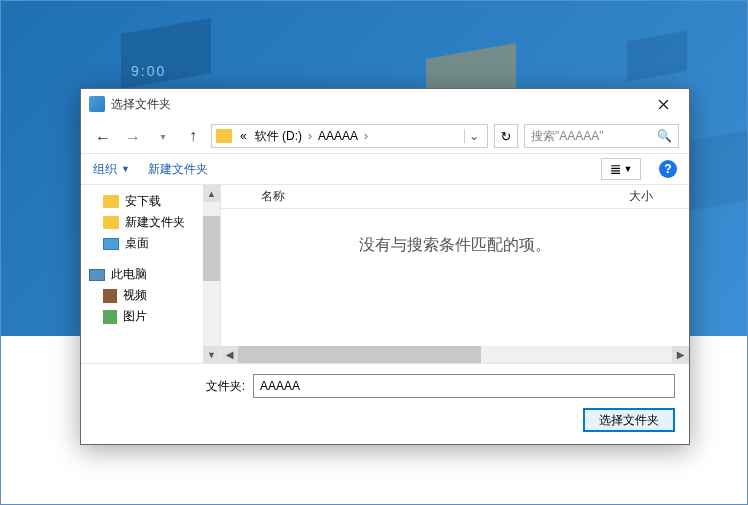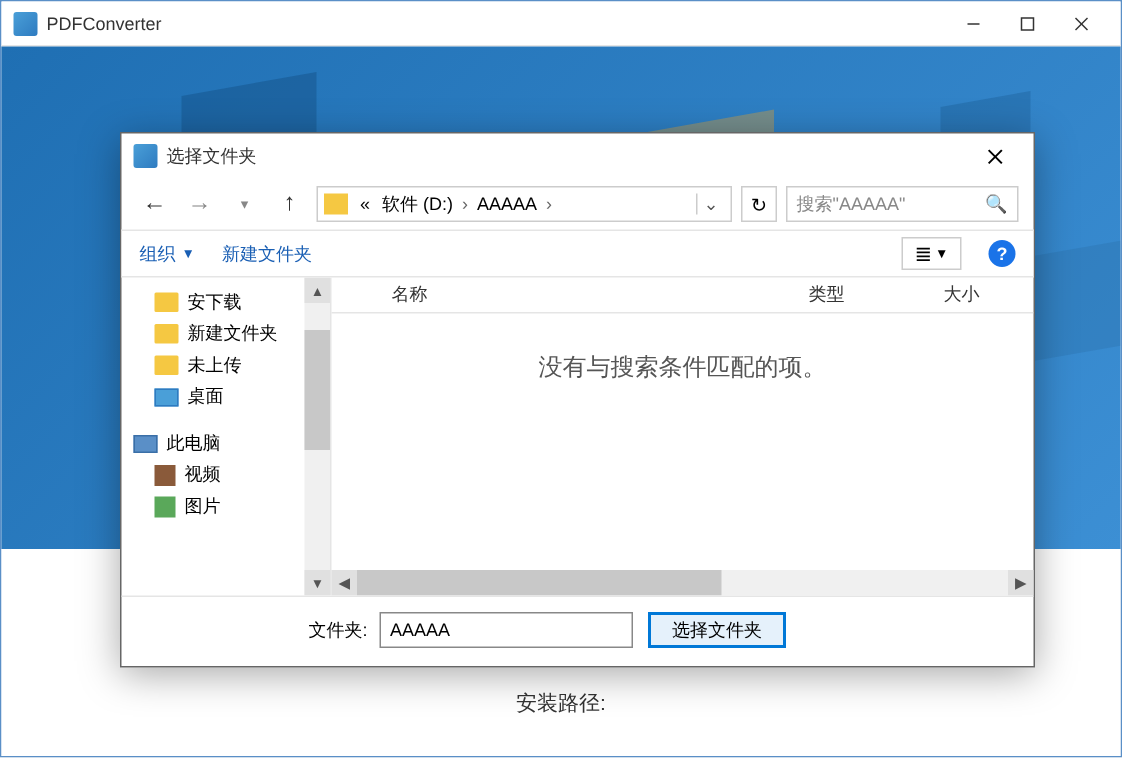--- a/index.html
+++ b/index.html
@@ -77,60 +77,40 @@
 .list-header .col { padding: 0 10px; }
 .list-header .col.name { flex: 1; padding-left: 40px; }
 .list-header .col.type { width: 90px; }
 .list-header .col.size { width: 70px; }
 .list-empty { flex: 1; display: flex; align-items: flex-start; justify-content: center; padding-top: 26px; font-size: 16px; color: #555; }
 .list-hscroll { height: 17px; background: #f0f0f0; display: flex; align-items: center; }
 .list-hscroll .hs-btn { width: 17px; height: 17px; background: #e0e0e0; display: flex; align-items: center; justify-content: center; font-size: 10px; color: #555; }
 .list-hscroll .hs-track { flex: 1; height: 17px; background: #f0f0f0; position: relative; }
 .list-hscroll .hs-thumb { position: absolute; left: 0; width: 56%; height: 100%; background: #c8c8c8; }
 
-.dlg-footer { padding: 10px 14px 12px; display: flex; gap: 10px; border-top: 1px solid #e5e5e5; }
+.dlg-footer { padding: 10px 14px 12px; display: flex; flex-direction: column; gap: 10px; border-top: 1px solid #e5e5e5; }
 .folder-row { display: flex; align-items: center; gap: 8px; }
 .folder-label { font-size: 12px; width: 150px; text-align: right; }
 .folder-input { flex: 1; height: 24px; border: 1px solid #888; padding: 0 6px; font-size: 12px; }
 .btn-row { display: flex; justify-content: flex-end; gap: 10px; }
 .dlg-btn { width: 92px; height: 24px; border: 1px solid #aaa; background: #e8e8e8; font-size: 12px; display: flex; align-items: center; justify-content: center; }
 .dlg-btn.primary { border: 2px solid #0078d7; background: #e5f1fb; }
 
 
 .tree-vscroll { width: 17px; background: #f0f0f0; display: flex; flex-direction: column; }
 .tree-vscroll .vs-btn { height: 17px; background: #e0e0e0; display: flex; align-items: center; justify-content: center; font-size: 9px; color: #555; }
 .tree-vscroll .vs-track { flex: 1; position: relative; }
 .tree-vscroll .vs-thumb { position: absolute; top: 10%; width: 100%; height: 45%; background: #c8c8c8; }
 .tree-wrap { display: flex; width: 140px; }
 .tree-pane { width: 123px; border-right: none; }
 </style>
 </head>
 <body>
 
 <div class="main-window">
-  <div class="main-titlebar">
-    <div class="app-icon"></div>
-    <div class="title">PDFConverter</div>
-    <div class="win-btn">
-        <svg viewBox="0 0 10 10">
-          <line x1="1" y1="5" x2="9" y2="5" stroke="#333" stroke-width="1"></line>
-        </svg>
-      </div>
-    <div class="win-btn">
-        <svg viewBox="0 0 10 10">
-          <rect x="1" y="1" width="8" height="8" fill="none" stroke="#333" stroke-width="1"></rect>
-        </svg>
-      </div>
-    <div class="win-btn">
-        <svg viewBox="0 0 10 10">
-          <line x1="1" y1="1" x2="9" y2="9" stroke="#333" stroke-width="1"></line>
-          <line x1="9" y1="1" x2="1" y2="9" stroke="#333" stroke-width="1"></line>
-        </svg>
-      </div>
-  </div>
   <div class="main-body">
     <div class="deco d1"></div>
     <div class="deco d2"></div>
     <div class="deco d3"></div>
     <div class="deco d4"></div>
     <div class="clock-text">9:00</div>
   </div>
   <div class="main-bottom">
     <div class="install-row" style="width:100%;">
       <span class="install-label">安装路径:</span>
@@ -197,24 +177,20 @@
       <div class="tree-pane">
         <div class="tree-item level1">
             <div class="folder-icon"></div>
             <span>安下载</span>
           </div>
         <div class="tree-item level1">
             <div class="folder-icon"></div>
             <span>新建文件夹</span>
           </div>
         <div class="tree-item level1">
-            <div class="folder-icon"></div>
-            <span>未上传</span>
-          </div>
-        <div class="tree-item level1">
             <div class="desktop-icon"></div>
             <span>桌面</span>
           </div>
         <div style="height:10px;"></div>
         <div class="tree-item">
             <div class="pc-icon"></div>
             <span>此电脑</span>
           </div>
         <div class="tree-item level1">
             <div class="video-icon"></div>
@@ -230,21 +206,20 @@
         <div class="vs-track">
             <div class="vs-thumb"></div>
           </div>
         <div class="vs-btn">▼</div>
       </div>
     </div>
 
     <div class="list-pane">
       <div class="list-header">
         <div class="col name">名称</div>
-        <div class="col type">类型</div>
         <div class="col size">大小</div>
       </div>
       <div class="list-empty">没有与搜索条件匹配的项。</div>
       <div class="list-hscroll">
         <div class="hs-btn">◀</div>
         <div class="hs-track">
             <div class="hs-thumb"></div>
           </div>
         <div class="hs-btn">▶</div>
       </div>

